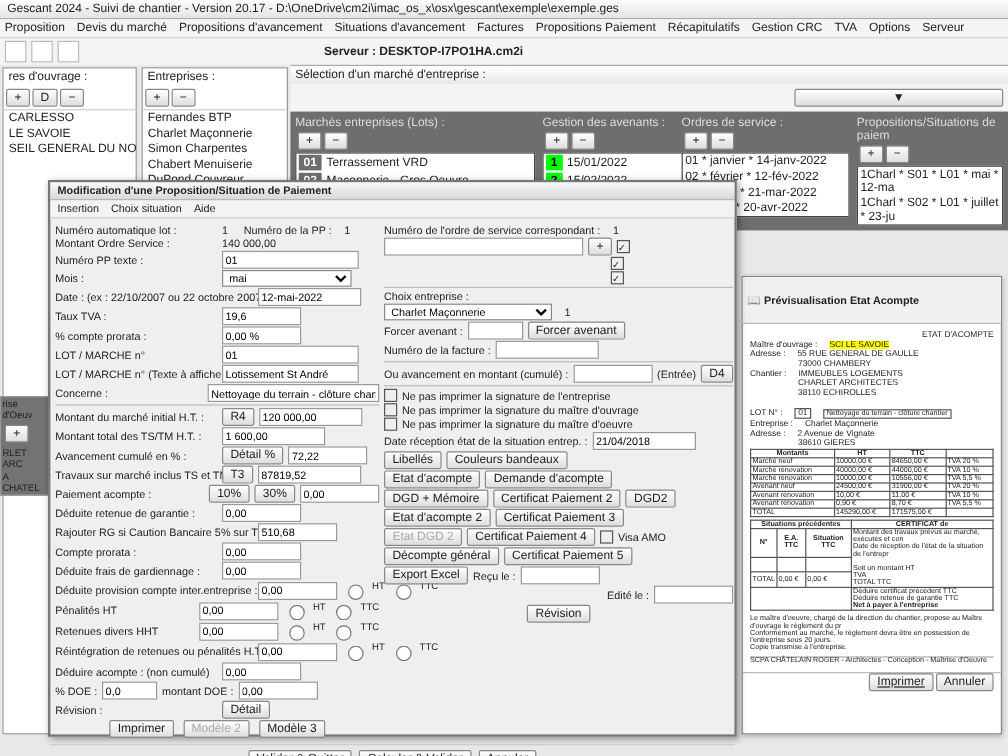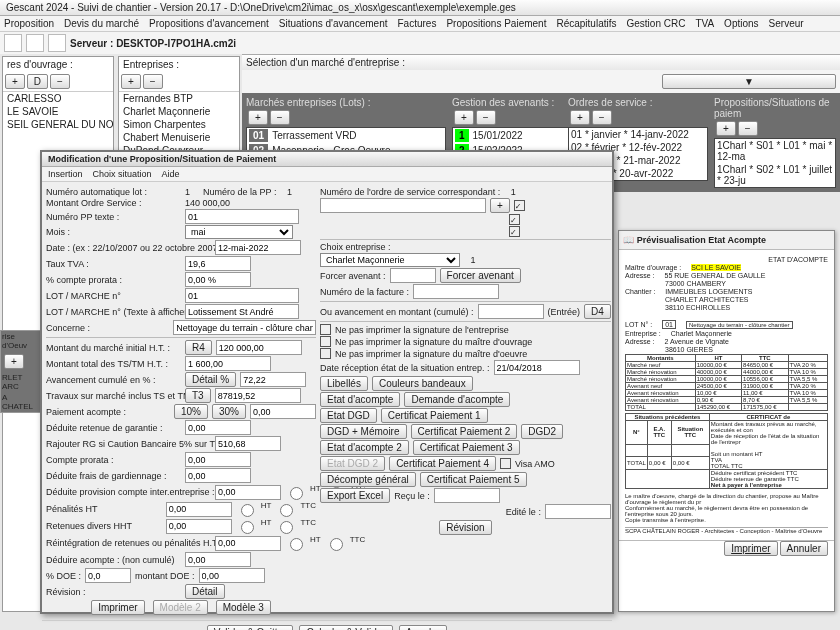--- a/index.html
+++ b/index.html
@@ -1,21 +1,21 @@
 <!DOCTYPE html>
 <html><head>
 <meta charset="utf-8">
 <style>
   html,body{margin:0;padding:0;font-family:Tahoma,Arial,sans-serif;font-size:10px;background:#e8e8e8;color:#222;width:840px;height:630px;overflow:hidden}
   .titlebar{background:linear-gradient(#fdfdfd,#e4e4e4);border-bottom:1px solid #aaa;padding:2px 6px;font-size:10px}
   .menubar{background:#f4f4f4;border-bottom:1px solid #ccc;padding:2px 4px;display:flex;gap:10px}
   .menubar span{cursor:default}
   .iconbar{background:#f4f4f4;padding:2px 4px;display:flex;gap:4px;align-items:center}
   .iconbar .ico{width:16px;height:16px;border:1px solid #bbb;background:#fff;display:inline-block}
-  .srv{font-weight:bold;}
+  .srv{font-weight:bold;margin-left:200px}
   .mainarea{display:flex;height:560px}
   .col{border:1px solid #999;background:#fff;margin:2px}
   .hdr{font-size:10px;padding:2px 4px}
   .spin{display:flex;gap:2px;margin:2px}
   .btn{border:1px solid #888;background:linear-gradient(#fff,#ddd);padding:1px 6px;font-size:10px;cursor:default;border-radius:2px}
   .list{border-top:1px solid #ccc;height:60px;overflow:auto;font-size:10px}
   .list div{padding:1px 4px;white-space:nowrap}
   .darkpan{background:#6e6e6e;padding:4px;display:flex;gap:6px}
   .panel{background:#fff;border:1px solid #444;min-width:120px}
   .panelhdr{color:#ddd;font-size:10px;margin-bottom:2px}
@@ -32,21 +32,21 @@
   .frow{display:flex;align-items:center;gap:4px;margin:1px 0;white-space:nowrap}
   .lbl{width:135px;text-align:left}
   .inp{border:1px solid #999;background:#fff;padding:0 2px;font-size:9px;height:13px}
   .w40{width:40px}.w60{width:60px}.w80{width:80px}.w110{width:108px}
   .sel{border:1px solid #888;background:#fff;padding:0 1px;height:14px;font-size:9px;width:108px}
   .hair{border:0;border-top:1px solid #bbb;margin:2px 0}
   .dlgfoot{display:flex;gap:6px;justify-content:center;padding:4px;border-top:1px solid #ccc}
   .radiogrp{display:inline-flex;gap:4px;font-size:8px}
   
   .prev{position:absolute;top:230px;right:5px;width:215px;height:380px;background:#fff;border:1px solid #888;z-index:9;font-size:7px;box-shadow:1px 1px 4px rgba(0,0,0,.3)}
-  .prevtitle{background:#f0f0f0;border-bottom:1px solid #bbb;padding:4px 4px;font-size:9px;font-weight:bold}
+  .prevtitle{background:#f0f0f0;border-bottom:1px solid #bbb;padding:14px 4px;font-size:9px;font-weight:bold}
   .doc{padding:6px}
   .hl{background:#ff0}
   .tbl{border-collapse:collapse;width:100%;font-size:6px}
   .tbl td,.tbl th{border:1px solid #555;padding:0 1px}
   .sec{background:linear-gradient(#fff,#e8e8e8);border-top:1px solid #aaa;padding:2px 4px;font-size:10px;font-weight:normal}
   
   .lstrip{position:absolute;top:330px;left:0;width:40px;background:#737373;border:1px solid #999;font-size:8px;z-index:5}
   .lstrip div{padding:1px}
   .chkbox{display:inline-block;width:9px;height:9px;border:1px solid #555;vertical-align:middle}
   .chkbox.on::after{content:"✓";font-size:8px;line-height:8px}
@@ -382,24 +382,20 @@
           <span>Date réception état de la situation entrep. :</span>
           <input class="inp w80" value="21/04/2018" style="">
         </div>
       <div class="frow">
           <span class="btn">Libellés</span>
           <span class="btn">Couleurs bandeaux</span>
         </div>
       <div class="frow">
           <span class="btn">Etat d'acompte</span>
           <span class="btn">Demande d'acompte</span>
-        </div>
-      <div class="frow">
-          <span class="btn">Etat DGD</span>
-          <span class="btn">Certificat Paiement 1</span>
         </div>
       <div class="frow">
           <span class="btn">DGD + Mémoire</span>
           <span class="btn">Certificat Paiement 2</span>
           <span class="btn">DGD2</span>
         </div>
       <div class="frow">
           <span class="btn">Etat d'acompte 2</span>
           <span class="btn">Certificat Paiement 3</span>
         </div>

